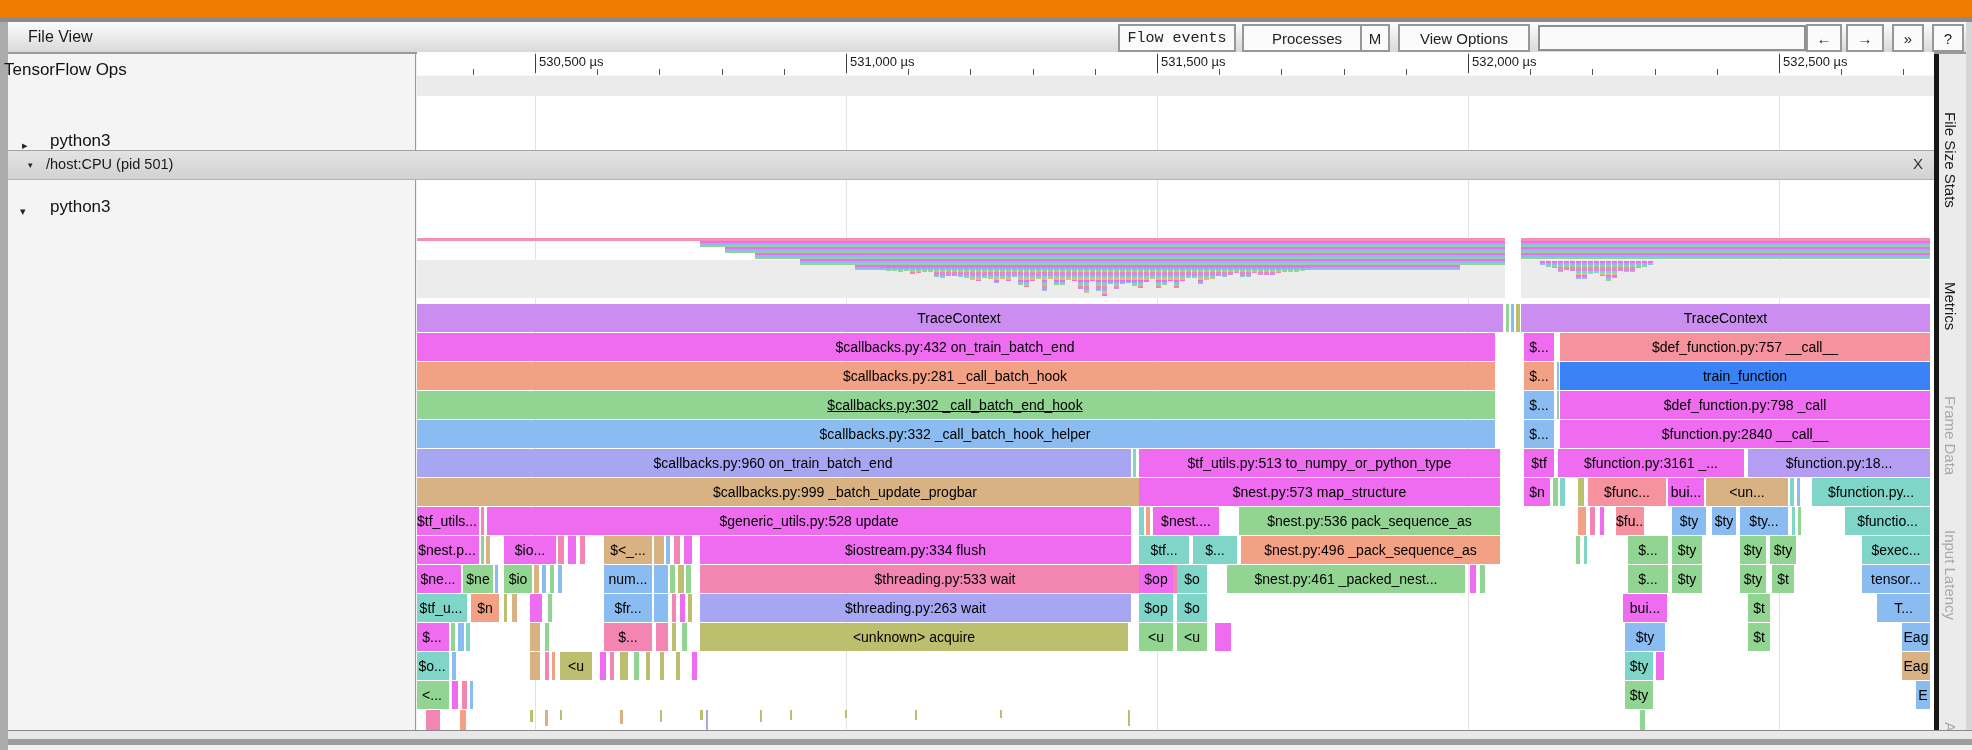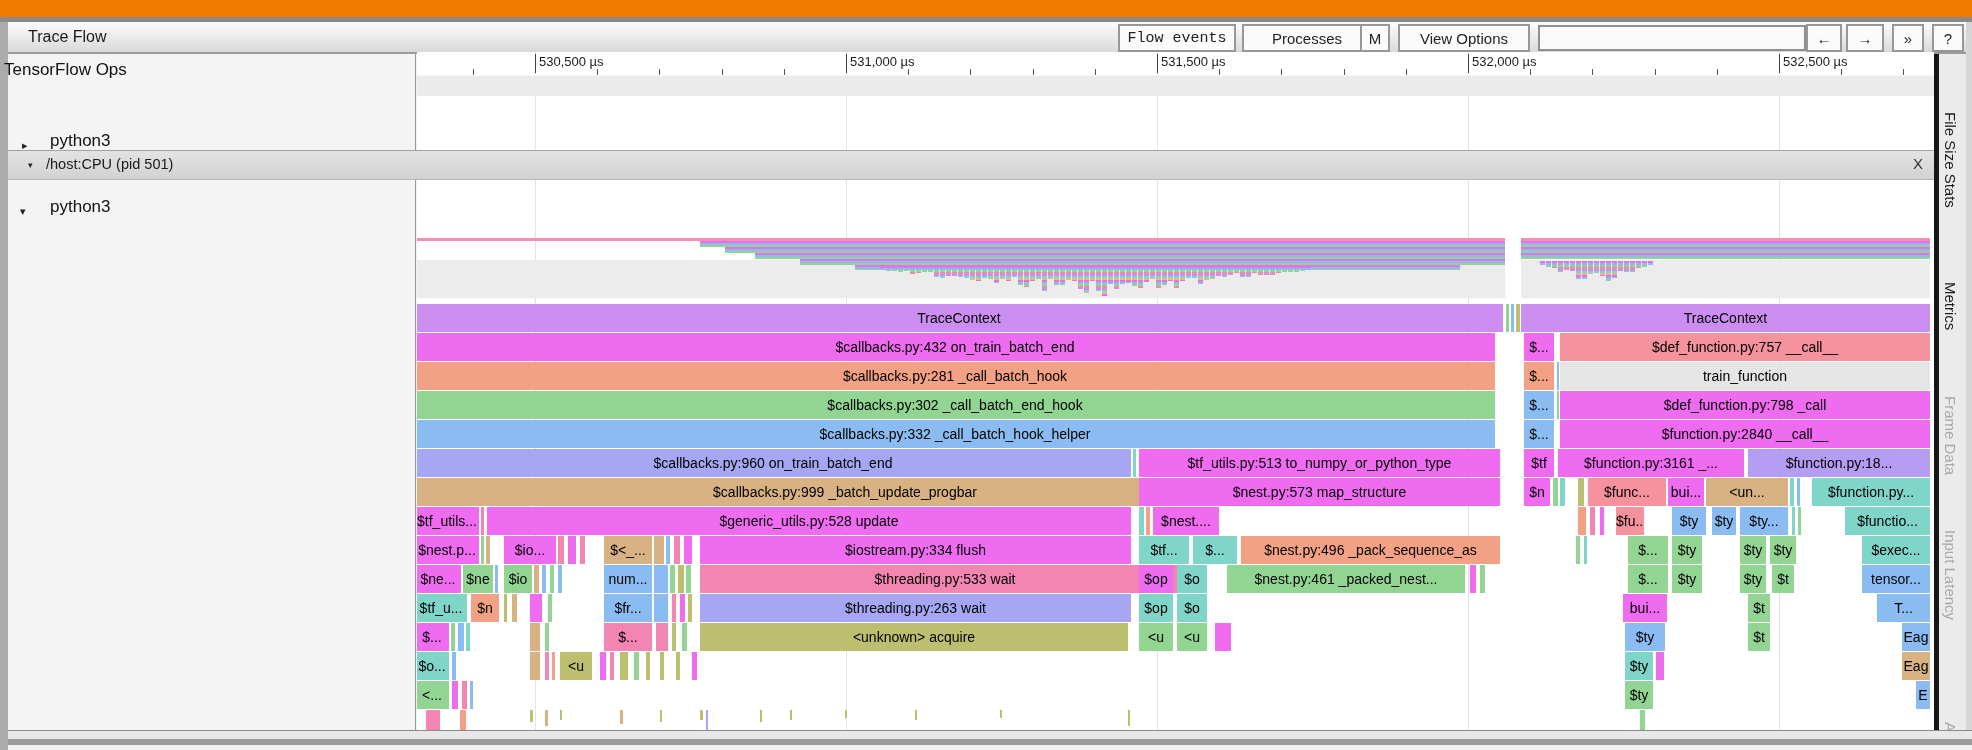--- a/index.html
+++ b/index.html
@@ -59,21 +59,21 @@
 </style>
 </head>
 <body>
 
 <div class="abs" id="orange-bar"></div>
 <div class="abs" id="top-edge"></div>
 <div class="abs" id="frame-left"></div>
 <div class="abs" id="frame-right"></div>
 
 <div class="abs" id="toolbar"></div>
-<div class="abs" id="toolbar-title">Trace Flow</div>
+<div class="abs" id="toolbar-title">File View</div>
 <div id="toolbar-buttons"></div>
 <input class="abs" id="search-box" value="" style="">
 <div id="nav-buttons"></div>
 
 <div class="abs" id="sidebar"></div>
 <div class="abs" id="ops-label">TensorFlow Ops</div>
 <div class="abs track-arrow" id="track1-arrow">▸</div>
 <div class="abs" id="track1-label">python3</div>
 <div class="abs track-arrow" id="track2-arrow">▾</div>
 <div class="abs" id="track2-label">python3</div>
@@ -212,22 +212,22 @@
     <div class="blk" style="left: 1089px; top: 252px; width: 3px; background: rgb(146, 213, 147);"></div>
     <div class="blk" style="left: 1094px; top: 252px; width: 3px; background: rgb(138, 188, 241);"></div>
     <div class="blk" style="left: 1099px; top: 252px; width: 4px; background: rgb(188, 191, 110);"></div>
     <div class="blk" style="left: 1104px; top: 252px; width: 409px; background: rgb(203, 142, 240);">TraceContext</div>
     <div class="blk" style="left: -2px; top: 281px; width: 1080px; background: rgb(239, 108, 240);">$callbacks.py:432 on_train_batch_end</div>
     <div class="blk" style="left: 1107px; top: 281px; width: 30px; background: rgb(239, 108, 240);">$...</div>
     <div class="blk" style="left: 1143px; top: 281px; width: 370px; background: rgb(245, 146, 157);">$def_function.py:757 __call__</div>
     <div class="blk" style="left: -2px; top: 310px; width: 1080px; background: rgb(242, 161, 132);">$callbacks.py:281 _call_batch_hook</div>
     <div class="blk" style="left: 1107px; top: 310px; width: 30px; background: rgb(242, 161, 132);">$...</div>
     <div class="blk" style="left: 1140px; top: 310px; width: 2px; background: rgb(138, 188, 241);"></div>
-    <div class="blk" style="left: 1143px; top: 310px; width: 370px; background: #e5e5e5;">train_function</div>
-    <div class="blk" style="left: -2px; top: 339px; width: 1080px; background: rgb(146, 213, 147);">$callbacks.py:302 _call_batch_end_hook</div>
+    <div class="blk" style="left: 1143px; top: 310px; width: 370px; background: #3b82f6;">train_function</div>
+    <div class="blk" style="left: -2px; top: 339px; width: 1080px; background: rgb(146, 213, 147); text-decoration: underline;">$callbacks.py:302 _call_batch_end_hook</div>
     <div class="blk" style="left: 1107px; top: 339px; width: 30px; background: rgb(138, 188, 241);">$...</div>
     <div class="blk" style="left: 1140px; top: 339px; width: 2px; background: rgb(146, 213, 147);"></div>
     <div class="blk" style="left: 1143px; top: 339px; width: 370px; background: rgb(239, 108, 240);">$def_function.py:798 _call</div>
     <div class="blk" style="left: -2px; top: 368px; width: 1080px; background: rgb(138, 188, 241);">$callbacks.py:332 _call_batch_hook_helper</div>
     <div class="blk" style="left: 1107px; top: 368px; width: 30px; background: rgb(138, 188, 241);">$...</div>
     <div class="blk" style="left: 1143px; top: 368px; width: 370px; background: rgb(239, 108, 240);">$function.py:2840 __call__</div>
     <div class="blk" style="left: -2px; top: 397px; width: 716px; background: rgb(166, 166, 243);">$callbacks.py:960 on_train_batch_end</div>
     <div class="blk" style="left: 716px; top: 397px; width: 3px; background: rgb(126, 213, 200);"></div>
     <div class="blk" style="left: 722px; top: 397px; width: 361px; background: rgb(239, 108, 240);">$tf_utils.py:513 to_numpy_or_python_type</div>
     <div class="blk" style="left: 1107px; top: 397px; width: 30px; background: rgb(239, 108, 240);">$tf</div>
@@ -244,20 +244,21 @@
     <div class="blk" style="left: 1289px; top: 426px; width: 82px; background: rgb(216, 178, 130);">&lt;un...</div>
     <div class="blk" style="left: 1373px; top: 426px; width: 4px; background: rgb(126, 213, 200);"></div>
     <div class="blk" style="left: 1380px; top: 426px; width: 3px; background: rgb(138, 188, 241);"></div>
     <div class="blk" style="left: 1395px; top: 426px; width: 118px; background: rgb(126, 213, 200);">$function.py...</div>
     <div class="blk" style="left: -2px; top: 455px; width: 64px; background: rgb(239, 108, 240);">$tf_utils...</div>
     <div class="blk" style="left: 64px; top: 455px; width: 3px; background: rgb(242, 133, 178);"></div>
     <div class="blk" style="left: 70px; top: 455px; width: 644px; background: rgb(239, 108, 240);">$generic_utils.py:528 update</div>
     <div class="blk" style="left: 722px; top: 455px; width: 5px; background: rgb(126, 213, 200);"></div>
     <div class="blk" style="left: 729px; top: 455px; width: 4px; background: rgb(242, 161, 132);"></div>
     <div class="blk" style="left: 736px; top: 455px; width: 66px; background: rgb(239, 108, 240);">$nest....</div>
+    <div class="blk" style="left: 822px; top: 455px; width: 261px; background: rgb(146, 213, 147);">$nest.py:536 pack_sequence_as</div>
     <div class="blk" style="left: 1161px; top: 455px; width: 8px; background: rgb(242, 161, 132);"></div>
     <div class="blk" style="left: 1173px; top: 455px; width: 5px; background: rgb(242, 133, 178);"></div>
     <div class="blk" style="left: 1183px; top: 455px; width: 4px; background: rgb(239, 108, 240);"></div>
     <div class="blk" style="left: 1199px; top: 455px; width: 28px; background: rgb(245, 146, 157);">$fu...</div>
     <div class="blk" style="left: 1255px; top: 455px; width: 34px; background: rgb(138, 188, 241);">$ty</div>
     <div class="blk" style="left: 1295px; top: 455px; width: 24px; background: rgb(138, 188, 241);">$ty</div>
     <div class="blk" style="left: 1323px; top: 455px; width: 48px; background: rgb(138, 188, 241);">$ty...</div>
     <div class="blk" style="left: 1375px; top: 455px; width: 3px; background: rgb(126, 213, 200);"></div>
     <div class="blk" style="left: 1381px; top: 455px; width: 3px; background: rgb(146, 213, 147);"></div>
     <div class="blk" style="left: 1428px; top: 455px; width: 85px; background: rgb(126, 213, 200);">$functio...</div>

